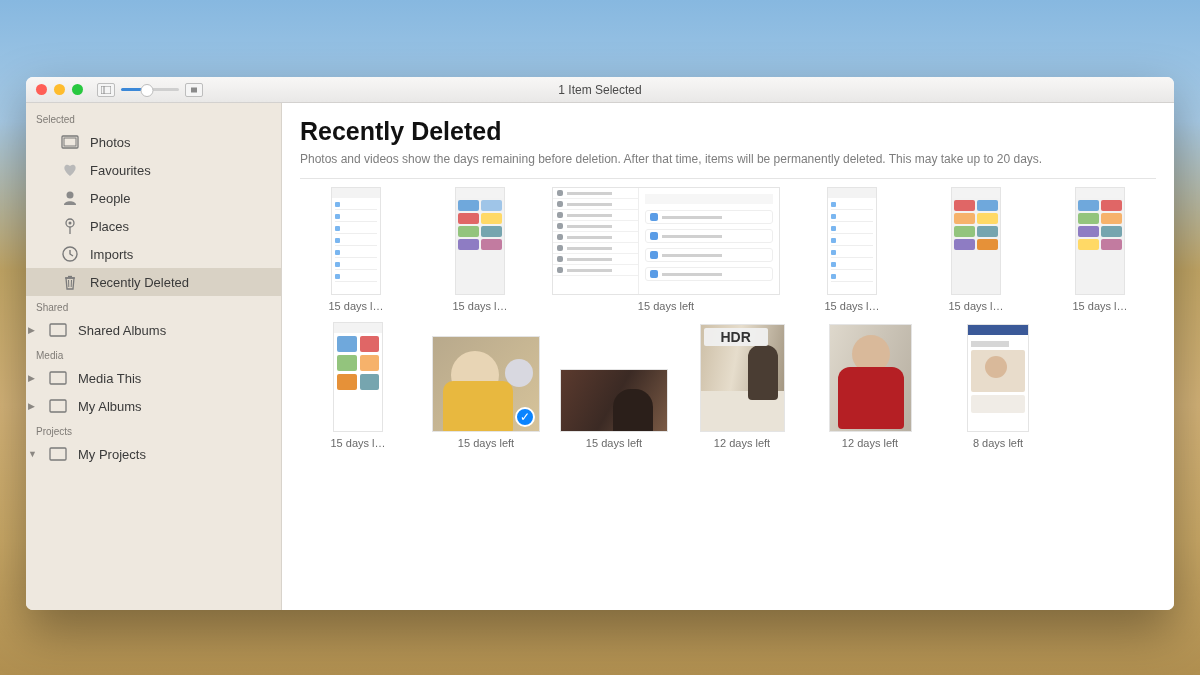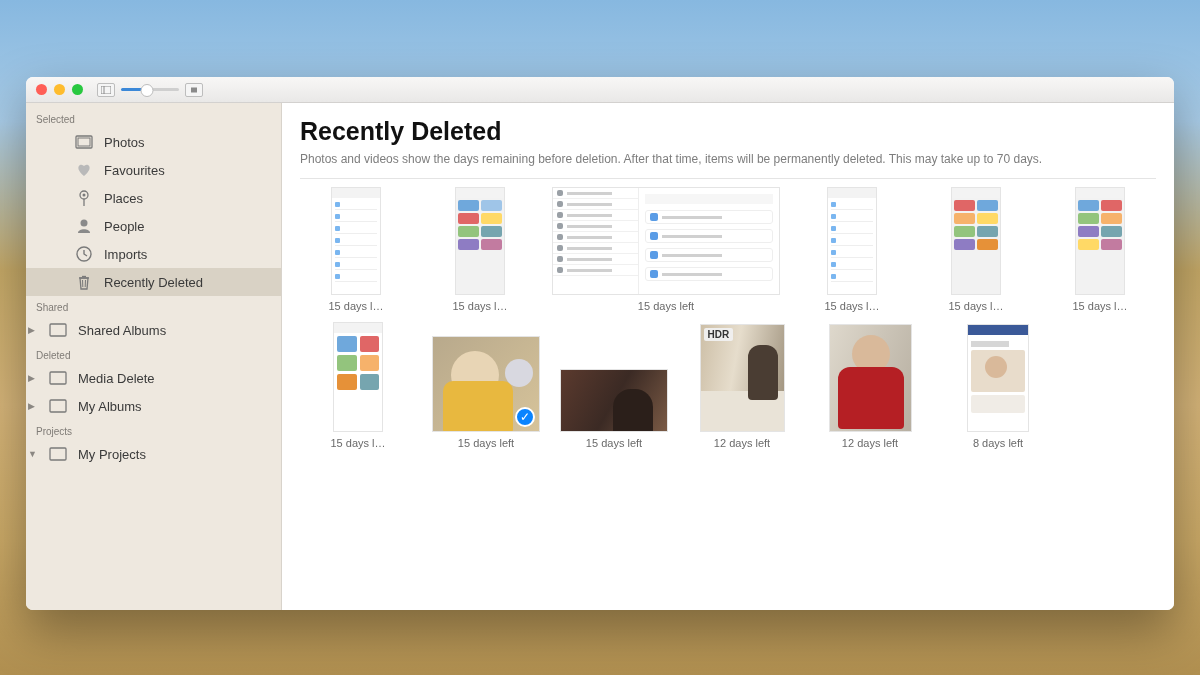--- a/index.html
+++ b/index.html
@@ -21,40 +21,40 @@
   .dot { width: 11px; height: 11px; border-radius: 50%; }
   .dot.r { background:#ff5f57; } .dot.y{background:#febc2e;} .dot.g{background:#28c840;}
   .tool-icons { margin-left: 14px; display:flex; align-items:center; gap:6px; }
   .tbtn{width:18px;height:14px;border:1px solid #bdbdbd;border-radius:2px;background:#f5f5f5;display:flex;align-items:center;justify-content:center;}
   .zoom-slider{width:58px;height:3px;border-radius:2px;background:linear-gradient(to right,#3b88d8 0%,#3b88d8 45%,#cfcfcf 45%,#cfcfcf 100%);position:relative;}
   .zoom-slider::after{content:"";position:absolute;left:45%;top:-4px;width:11px;height:11px;border-radius:50%;background:#fff;border:1px solid #bcbcbc;transform:translateX(-50%);}
   .title-text{position:absolute;left:0;right:0;text-align:center;pointer-events:none;}
   .body{flex:1;display:flex;min-height:0;}
   .sidebar{width:256px;background:#eee8df;border-right:1px solid #d8d3cb;padding-top:5px;font-size:13px;color:#3a3a3a;overflow:hidden;}
   .section-header{font-size:10px;font-weight:500;color:#7f7b76;padding:6px 10px 3px;}
-  .nav-row{display:flex;align-items:center;height:28px;padding-left:28px;gap:10px;cursor:default;}
+  .nav-row{display:flex;align-items:center;height:28px;padding-left:14px;gap:10px;cursor:default;}
   .nav-row .icon{width:20px;height:20px;display:flex;align-items:center;justify-content:center;color:#6c6c6c;}
   .nav-row.selected{background:#d9d2c5;}
   .disclosure{width:10px;color:#8b8782;font-size:9px;}
   .nav-row.with-disc{padding-left:2px;}
   .content{flex:1;background:#fff;display:flex;flex-direction:column;min-width:0;}
   .header{padding:14px 18px 8px;}
   .header-top{display:flex;align-items:flex-start;justify-content:space-between;}
   h1{font-size:25px;font-weight:700;color:#111;}
   .actions{display:flex;gap:10px;margin-top:2px;}
   .btn{font-size:12.5px;padding:3px 12px;border:1px solid #c9c9c9;border-radius:5px;background:#fff;color:#222;cursor:default;}
   .subtext{font-size:12px;color:#7d7d7d;margin-top:6px;}
   .divider{height:1px;background:#e4e4e4;margin:4px 18px 0;}
   .grid{padding:8px 12px;overflow:auto;}
   .row{display:flex;align-items:flex-end;gap:0;margin-bottom:10px;}
   .cell{display:flex;flex-direction:column;align-items:center;justify-content:flex-end;position:relative;}
   .cell .cap{font-size:11px;color:#6a6a6a;margin-top:5px;white-space:nowrap;max-width:100%;overflow:hidden;text-overflow:ellipsis;}
   .thumb{background:#f2f2f2;border:1px solid #e4e4e4;position:relative;overflow:hidden;}
   .badge-sel{position:absolute;right:4px;bottom:4px;width:20px;height:20px;border-radius:50%;background:#0a84ff;border:2px solid #fff;display:flex;align-items:center;justify-content:center;color:#fff;font-size:12px;}
-  .hdr-tag{position:absolute;left:3px;top:3px;background:rgba(240,240,240,.95);font-size:10px;font-weight:600;color:#333;padding:1px 4px;border-radius:2px;}
+  .hdr-tag{position:absolute;left:3px;top:3px;background:rgba(240,240,240,.95);font-size:14px;font-weight:600;color:#333;padding:1px 17px;border-radius:2px;}
   svg{display:block;}
 </style>
 </head>
 <body>
 
 <div class="window">
   <div class="titlebar">
     <div class="traffic">
       <div class="dot r"></div>
       <div class="dot y"></div>
@@ -67,20 +67,21 @@
             <line x1="3" y1="0" x2="3" y2="8" stroke="#8a8a8a"></line>
           </svg>
         </div>
       <div class="zoom-slider"></div>
       <div class="tbtn">
           <svg width="10" height="8">
             <rect x="2" y="1.5" width="6" height="5" fill="#8a8a8a"></rect>
           </svg>
         </div>
     </div>
+    <div class="title-text">1 Item Selected</div>
   </div>
 
   <div class="body">
     <div class="sidebar">
       <div class="section-header">Selected</div>
       <div class="nav-row">
         <span class="disclosure"></span>
         <span class="icon">
             <svg width="18" height="14">
               <rect x="1" y="1" width="16" height="12" rx="1" fill="none" stroke="#7a7a7a" stroke-width="1.3"></rect>
@@ -95,36 +96,36 @@
             <svg width="18" height="16">
               <path d="M9 14 C3 9 2 5 5 3 C7 2 9 4 9 4 C9 4 11 2 13 3 C16 5 15 9 9 14 Z" fill="#b9b9b9"></path>
             </svg>
           </span>
         <span>Favourites</span>
       </div>
       <div class="nav-row">
         <span class="disclosure"></span>
         <span class="icon">
             <svg width="18" height="18">
+              <circle cx="9" cy="6" r="3.5" fill="#8a8a8a"></circle>
+              <path d="M3 16 C3 11 15 11 15 16 Z" fill="#8a8a8a"></path>
+            </svg>
+          </span>
+        <span>People</span>
+      </div>
+      <div class="nav-row">
+        <span class="disclosure"></span>
+        <span class="icon">
+            <svg width="18" height="18">
               <circle cx="9" cy="6" r="4" fill="none" stroke="#7a7a7a" stroke-width="1.3"></circle>
               <circle cx="9" cy="6" r="1.5" fill="#7a7a7a"></circle>
               <line x1="9" y1="10" x2="9" y2="17" stroke="#7a7a7a" stroke-width="1.3"></line>
             </svg>
           </span>
         <span>Places</span>
-      </div>
-      <div class="nav-row">
-        <span class="disclosure"></span>
-        <span class="icon">
-            <svg width="18" height="18">
-              <circle cx="9" cy="6" r="3.5" fill="#8a8a8a"></circle>
-              <path d="M3 16 C3 11 15 11 15 16 Z" fill="#8a8a8a"></path>
-            </svg>
-          </span>
-        <span>People</span>
       </div>
       <div class="nav-row">
         <span class="disclosure"></span>
         <span class="icon">
             <svg width="18" height="18">
               <circle cx="9" cy="9" r="7" fill="none" stroke="#7a7a7a" stroke-width="1.4"></circle>
               <path d="M9 5 L9 9 L12 11" fill="none" stroke="#7a7a7a" stroke-width="1.4"></path>
             </svg>
           </span>
         <span>Imports</span>
@@ -147,29 +148,29 @@
       <div class="nav-row with-disc">
         <span class="disclosure">▶</span>
         <span class="icon">
             <svg width="18" height="14">
               <rect x="1" y="1" width="16" height="12" rx="1" fill="none" stroke="#7a7a7a" stroke-width="1.3"></rect>
             </svg>
           </span>
         <span>Shared Albums</span>
       </div>
 
-      <div class="section-header">Deleted</div>
+      <div class="section-header">Media</div>
       <div class="nav-row with-disc">
         <span class="disclosure">▶</span>
         <span class="icon">
             <svg width="18" height="14">
               <rect x="1" y="1" width="16" height="12" rx="1" fill="none" stroke="#7a7a7a" stroke-width="1.3"></rect>
             </svg>
           </span>
-        <span>Media Delete</span>
+        <span>Media This</span>
       </div>
       <div class="nav-row with-disc">
         <span class="disclosure">▶</span>
         <span class="icon">
             <svg width="18" height="14">
               <rect x="1" y="1" width="16" height="12" rx="1" fill="none" stroke="#7a7a7a" stroke-width="1.3"></rect>
             </svg>
           </span>
         <span>My Albums</span>
       </div>
@@ -184,21 +185,21 @@
           </span>
         <span>My Projects</span>
       </div>
     </div>
 
     <div class="content">
       <div class="header">
         <div class="header-top">
           <h1>Recently Deleted</h1>
         </div>
-        <div class="subtext">Photos and videos show the days remaining before deletion. After that time, items will be permanently deleted. This may take up to 70 days.</div>
+        <div class="subtext">Photos and videos show the days remaining before deletion. After that time, items will be permanently deleted. This may take up to 20 days.</div>
       </div>
       <div class="divider"></div>
 
       <div class="grid">
         <div class="row" id="row1">
             <div class="cell" style="width: 124px;">
               <div class="thumb" style="width: 50px; height: 108px; background: rgb(255, 255, 255);">
                 <div style="height:10px;background:#f3f3f3"></div>
                 <div style="height:10px;margin:2px 3px;border-bottom:1px solid #eee;display:flex;align-items:center">
                   <div style="width:5px;height:5px;border-radius:1px;background:#7ab6f0;margin-right:3px"></div>

